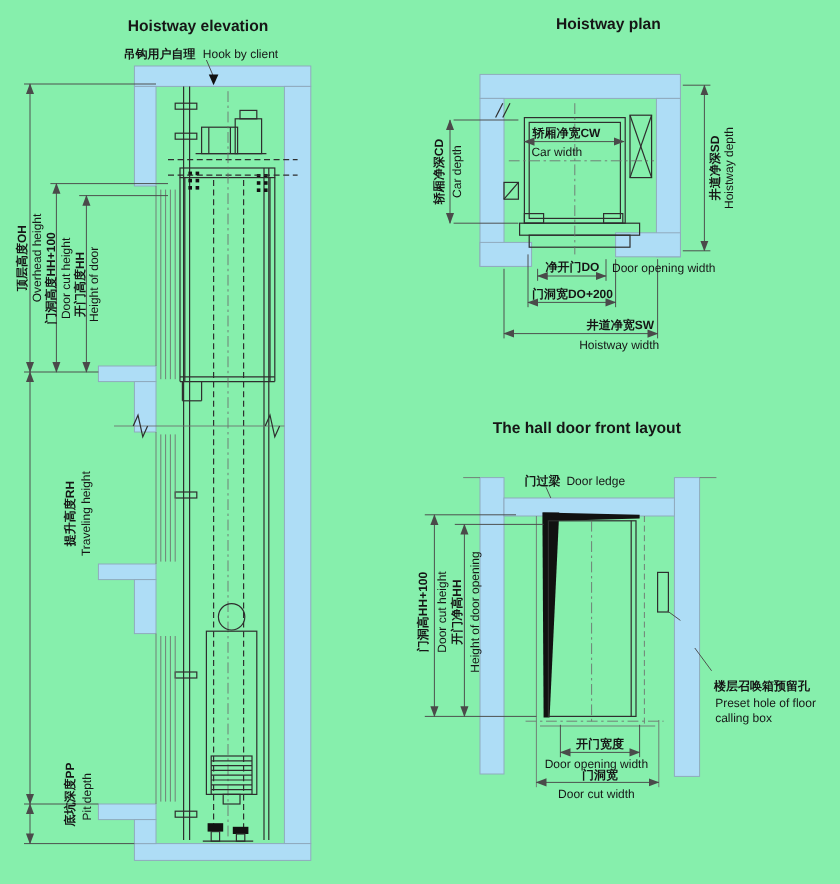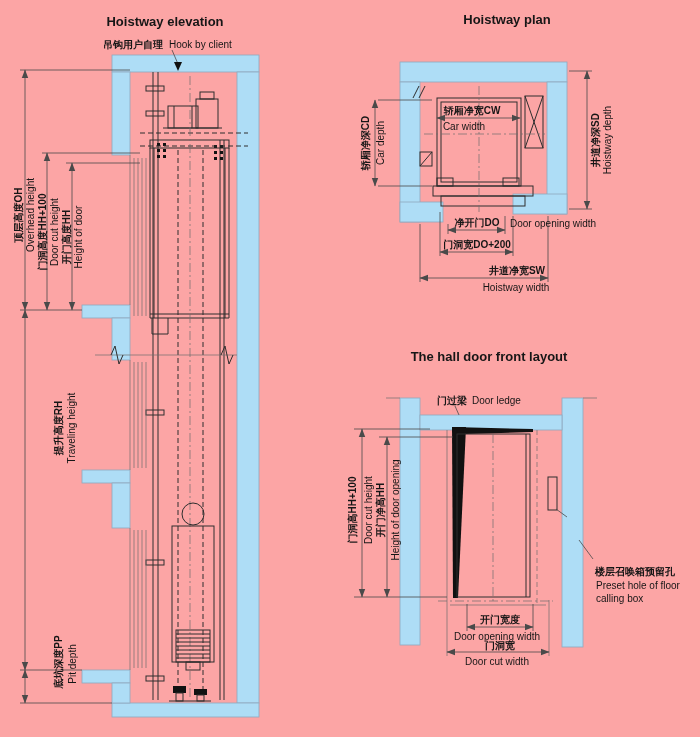--- a/index.html
+++ b/index.html
@@ -1,16 +1,16 @@
 <!DOCTYPE html>
 <html><head>
 <meta charset="utf-8">
 <style>
   html,body { margin:0; padding:0; background:#ffffff; }
-  #stage { position:relative; width:700px; height:737px; background:#fca5a5; overflow:hidden; }
+  #stage { position:relative; width:700px; height:737px; background:#86efac; overflow:hidden; }
   svg { display:block; }
   svg text { font-family:"Liberation Sans","DejaVu Sans",sans-serif; fill:#161616; }
   .title { font-size:13px; font-weight:600; }
   .lab   { font-size:10px; }
   .lab-b { font-size:10px; font-weight:600; }
   .wall  { fill:#aeddf6; stroke:#8fa9bd; stroke-width:0.8; }
   .ln    { stroke:#2e2e2e; stroke-width:1; fill:none; }
   .lt    { stroke:#6d6d6d; stroke-width:0.7; fill:none; }
   .dim   { stroke:#4a4a4a; stroke-width:0.8; fill:none; }
   .dash  { stroke-dasharray:5 3; }

